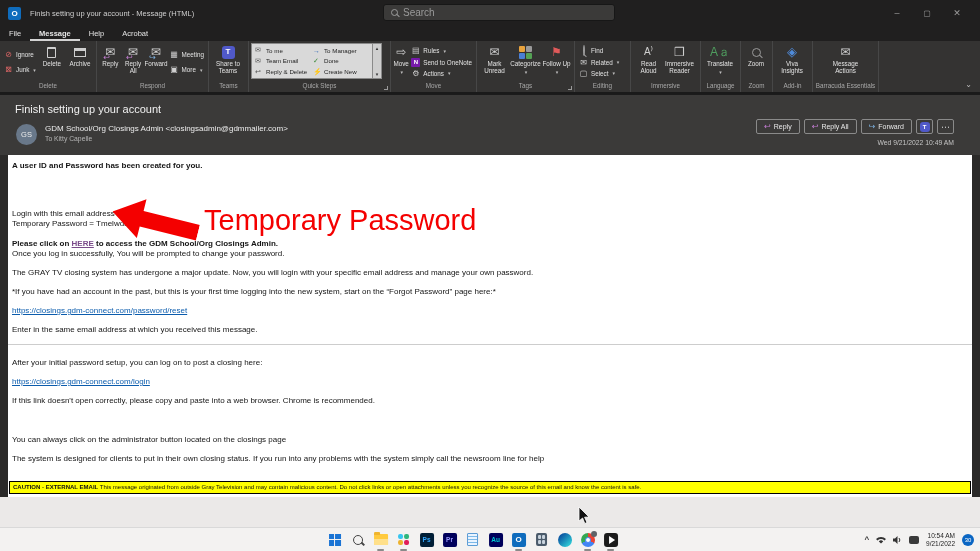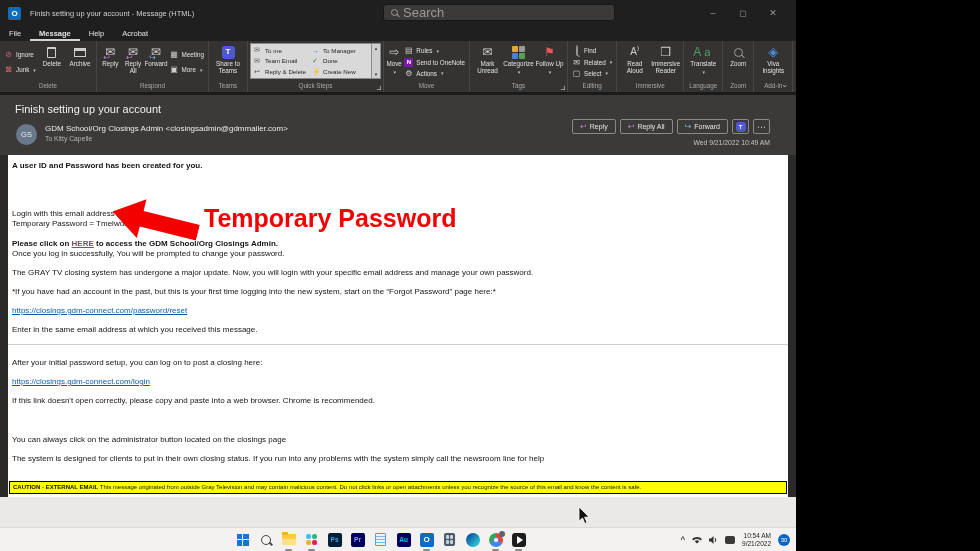--- a/index.html
+++ b/index.html
@@ -1,27 +1,27 @@
 <!DOCTYPE html>
 <html><head>
 <meta charset="utf-8">
 <style>
   * { margin:0; padding:0; box-sizing:border-box; font-family:"Liberation Sans", sans-serif; }
   body { background:#000; }
-  .screen { position:relative; width:796px; height:551px; overflow:hidden; background:#2b2a29; }
+  .screen { position:relative; width:980px; height:551px; overflow:hidden; background:#2b2a29; }
 
   
   .titlebar { position:absolute; top:0; left:0; right:0; height:26px; background:#201f1f; display:flex; align-items:center; padding:0 8px; }
   .ol-appicon { width:13px; height:13px; border-radius:2px; background:#0f6cbd; color:#fff; font-size:8px; font-weight:bold; display:flex; align-items:center; justify-content:center; }
   .ol-appicon::before { content:"O"; }
   .tb-title { margin-left:9px; font-size:7.5px; color:#cfcfcf; }
   .tb-search { position:absolute; left:383px; top:4px; width:232px; height:17px; background:#3b3a39; border:1px solid #171717; border-radius:3px; display:flex; align-items:center; padding:0 7px; gap:5px; }
   .mag { width:7px; height:7px; border:1px solid #9a9a9a; border-radius:50%; position:relative; flex:0 0 auto; }
   .mag::after { content:""; position:absolute; width:4px; height:1px; background:#9a9a9a; transform:rotate(45deg); right:-3px; bottom:-1px; }
-  .tb-search-text { font-size:13px; color:#9a9a9a;text-align:center; }
+  .tb-search-text { font-size:10px; color:#9a9a9a;text-align:center; }
   .win-controls { margin-left:auto; display:flex; }
   .wc { width:30px; height:22px; color:#9a9a9a; font-size:9px; display:flex; align-items:center; justify-content:center; }
   .wc-min::before { content:"–"; } .wc-max::before { content:"▢"; font-size:8px; } .wc-close::before { content:"✕"; }
 
   
   .menubar { position:absolute; top:26px; left:0; right:0; height:15px; background:#201f1f; display:flex; align-items:flex-end; }
   .mtab { font-size:7.5px; color:#e4e4e4; padding:2px 9px 3px; }
   .mtab.active { font-weight:bold; border-bottom:2px solid #d4d4d4; padding-bottom:1px; }
 
   
@@ -73,21 +73,21 @@
   
   .message-area { position:absolute; top:155px; left:0; right:0; height:372px; background:#2b2a29; }
   .paper { position:absolute; top:0; left:8px; right:8px; height:342px; background:#ffffff; }
   .p { position:absolute; left:4px; font-size:8px; color:#151515; white-space:nowrap; }
   .b { font-weight:bold; }
   .lnk { color:#0b5cad; text-decoration:underline; cursor:pointer; }
   .lnk-here { color:#7a4a8a; font-weight:bold; text-decoration:underline; cursor:pointer; }
   .hr { position:absolute; top:189px; left:0; right:0; border-top:1px solid #cdcdcd; }
   .caution { position:absolute; left:1px; right:1px; top:326px; height:13px; background:#ffff00; border:1px solid #000; font-size:6px; line-height:11px; color:#111; padding:0 3px; white-space:nowrap; overflow:hidden; }
   .annotation-arrow { position:absolute; left:103px; top:41px; width:88px; height:54px; transform:rotate(14deg); }
-  .annotation-text { position:absolute; left:196px; top:49px; font-size:25px; color:#f40000; white-space:nowrap;font-weight:bold; }
+  .annotation-text { position:absolute; left:196px; top:49px; font-size:29px; color:#f40000; white-space:nowrap; }
   .bottom-strip { position:absolute; top:342px; left:0; right:0; height:30px; background:#ebe9e8; }
 
   
   .taskbar { position:absolute; top:527px; left:0; right:0; height:24px; background:#f3f2f1; border-top:1px solid #d9d9d9; }
   .tb-center { position:absolute; left:50%; top:0; height:100%; transform:translateX(-56%); display:flex; align-items:center; gap:8px; }
   .tbi { width:15px; height:15px; position:relative; display:flex; align-items:center; justify-content:center; }
   .run::after { content:""; position:absolute; bottom:-4px; left:4px; width:7px; height:2px; border-radius:2px; background:#8a8a8a; }
   .ic-start { display:grid; grid-template-columns:1fr 1fr; gap:1px; width:12px; height:12px; }
   .ic-start i { background:#1a74d4; }
   .ic-search { width:10px; height:10px; border:1.5px solid #444; border-radius:50%; position:relative; }

